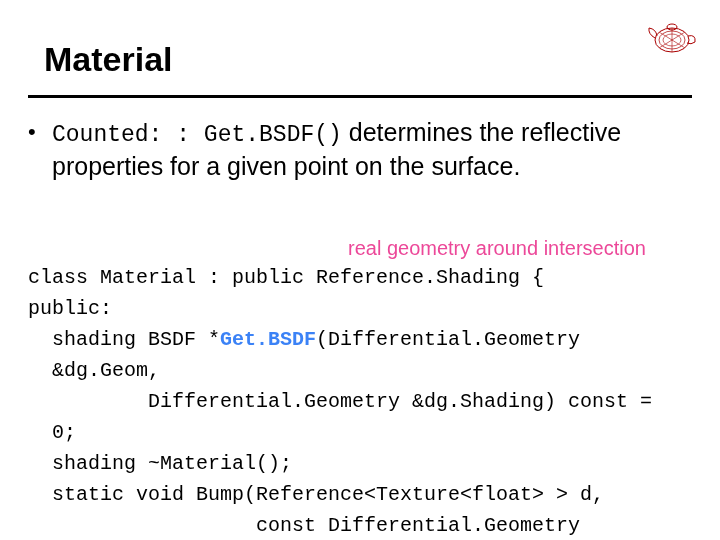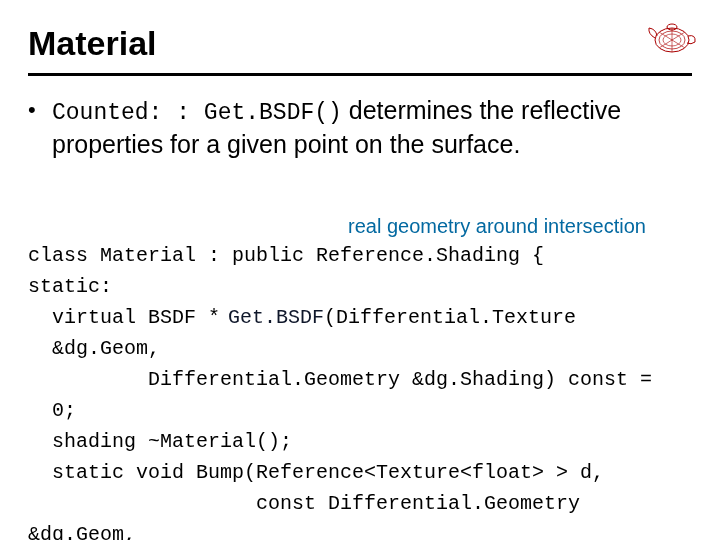--- a/index.html
+++ b/index.html
@@ -16,21 +16,21 @@
     position: relative;
     width: 720px;
     height: 540px;
     box-sizing: border-box;
     padding: 20px 28px 20px 28px;
   }
   .title {
     font-family: "Comic Sans MS", "Comic Sans", cursive, Arial;
     font-size: 34px;
     font-weight: bold;
-    margin: 0;
+    margin: 16px;
     padding-top: 4px;
   }
   .hr {
     border: none;
     border-top: 3px solid #000;
     margin: 10px 0 18px 0;
   }
   .logo {
     position: absolute;
     top: 14px;
@@ -61,24 +61,24 @@
   .code-block {
     font-family: "Courier New", Courier, monospace;
     font-size: 20px;
     line-height: 1.55;
     white-space: pre;
     position: relative;
   }
   .code-line {
     white-space: pre-wrap;
   }
-  .kw1 { color: #0f172a; font-weight: normal; margin-left: 8px; } 
+  .kw1 { color: #3b82f6; font-weight: bold; } 
   .annot {
     position: absolute;
-    color: #0369a1;
+    color: #ec4899;
     font-family: Arial, Helvetica, sans-serif;
     font-size: 20px;
     white-space: nowrap;
   }
   .annot1 { top: 33px; left: 320px; }
   .annot2 { top: 125px; left: 318px; }
 </style>
 </head>
 <body>
 
@@ -102,22 +102,22 @@
   <div class="bullet">
     <div class="dot">•</div>
     <div class="txt">
       <span class="mono-inline">Counted: : Get.BSDF()</span><span> determines the reflective properties for a given point on the surface.</span>
     </div>
   </div>
 
   <div class="code-block">
     <div class="annot annot1">real geometry around intersection</div>
 <span class="code-line">class Material : public Reference.Shading {</span>
-<span class="code-line">static:</span>
-<span class="code-line"><span>  virtual BSDF *</span><span class="kw1">Get.BSDF</span><span>(Differential.Texture  </span></span>
+<span class="code-line">public:</span>
+<span class="code-line"><span>  shading BSDF *</span><span class="kw1">Get.BSDF</span><span>(Differential.Geometry  </span></span>
 <span class="code-line">  &amp;dg.Geom,</span>
 <span class="code-line">          Differential.Geometry &amp;dg.Shading) const = </span>
 <span class="code-line">  0;</span>
 <span class="code-line">  shading ~Material();</span>
 <span class="code-line">  static void Bump(Reference&lt;Texture&lt;float&gt; &gt; d,</span>
 <span class="code-line">                   const Differential.Geometry &amp;dg.Geom,</span>
 
 
 
   </div>

